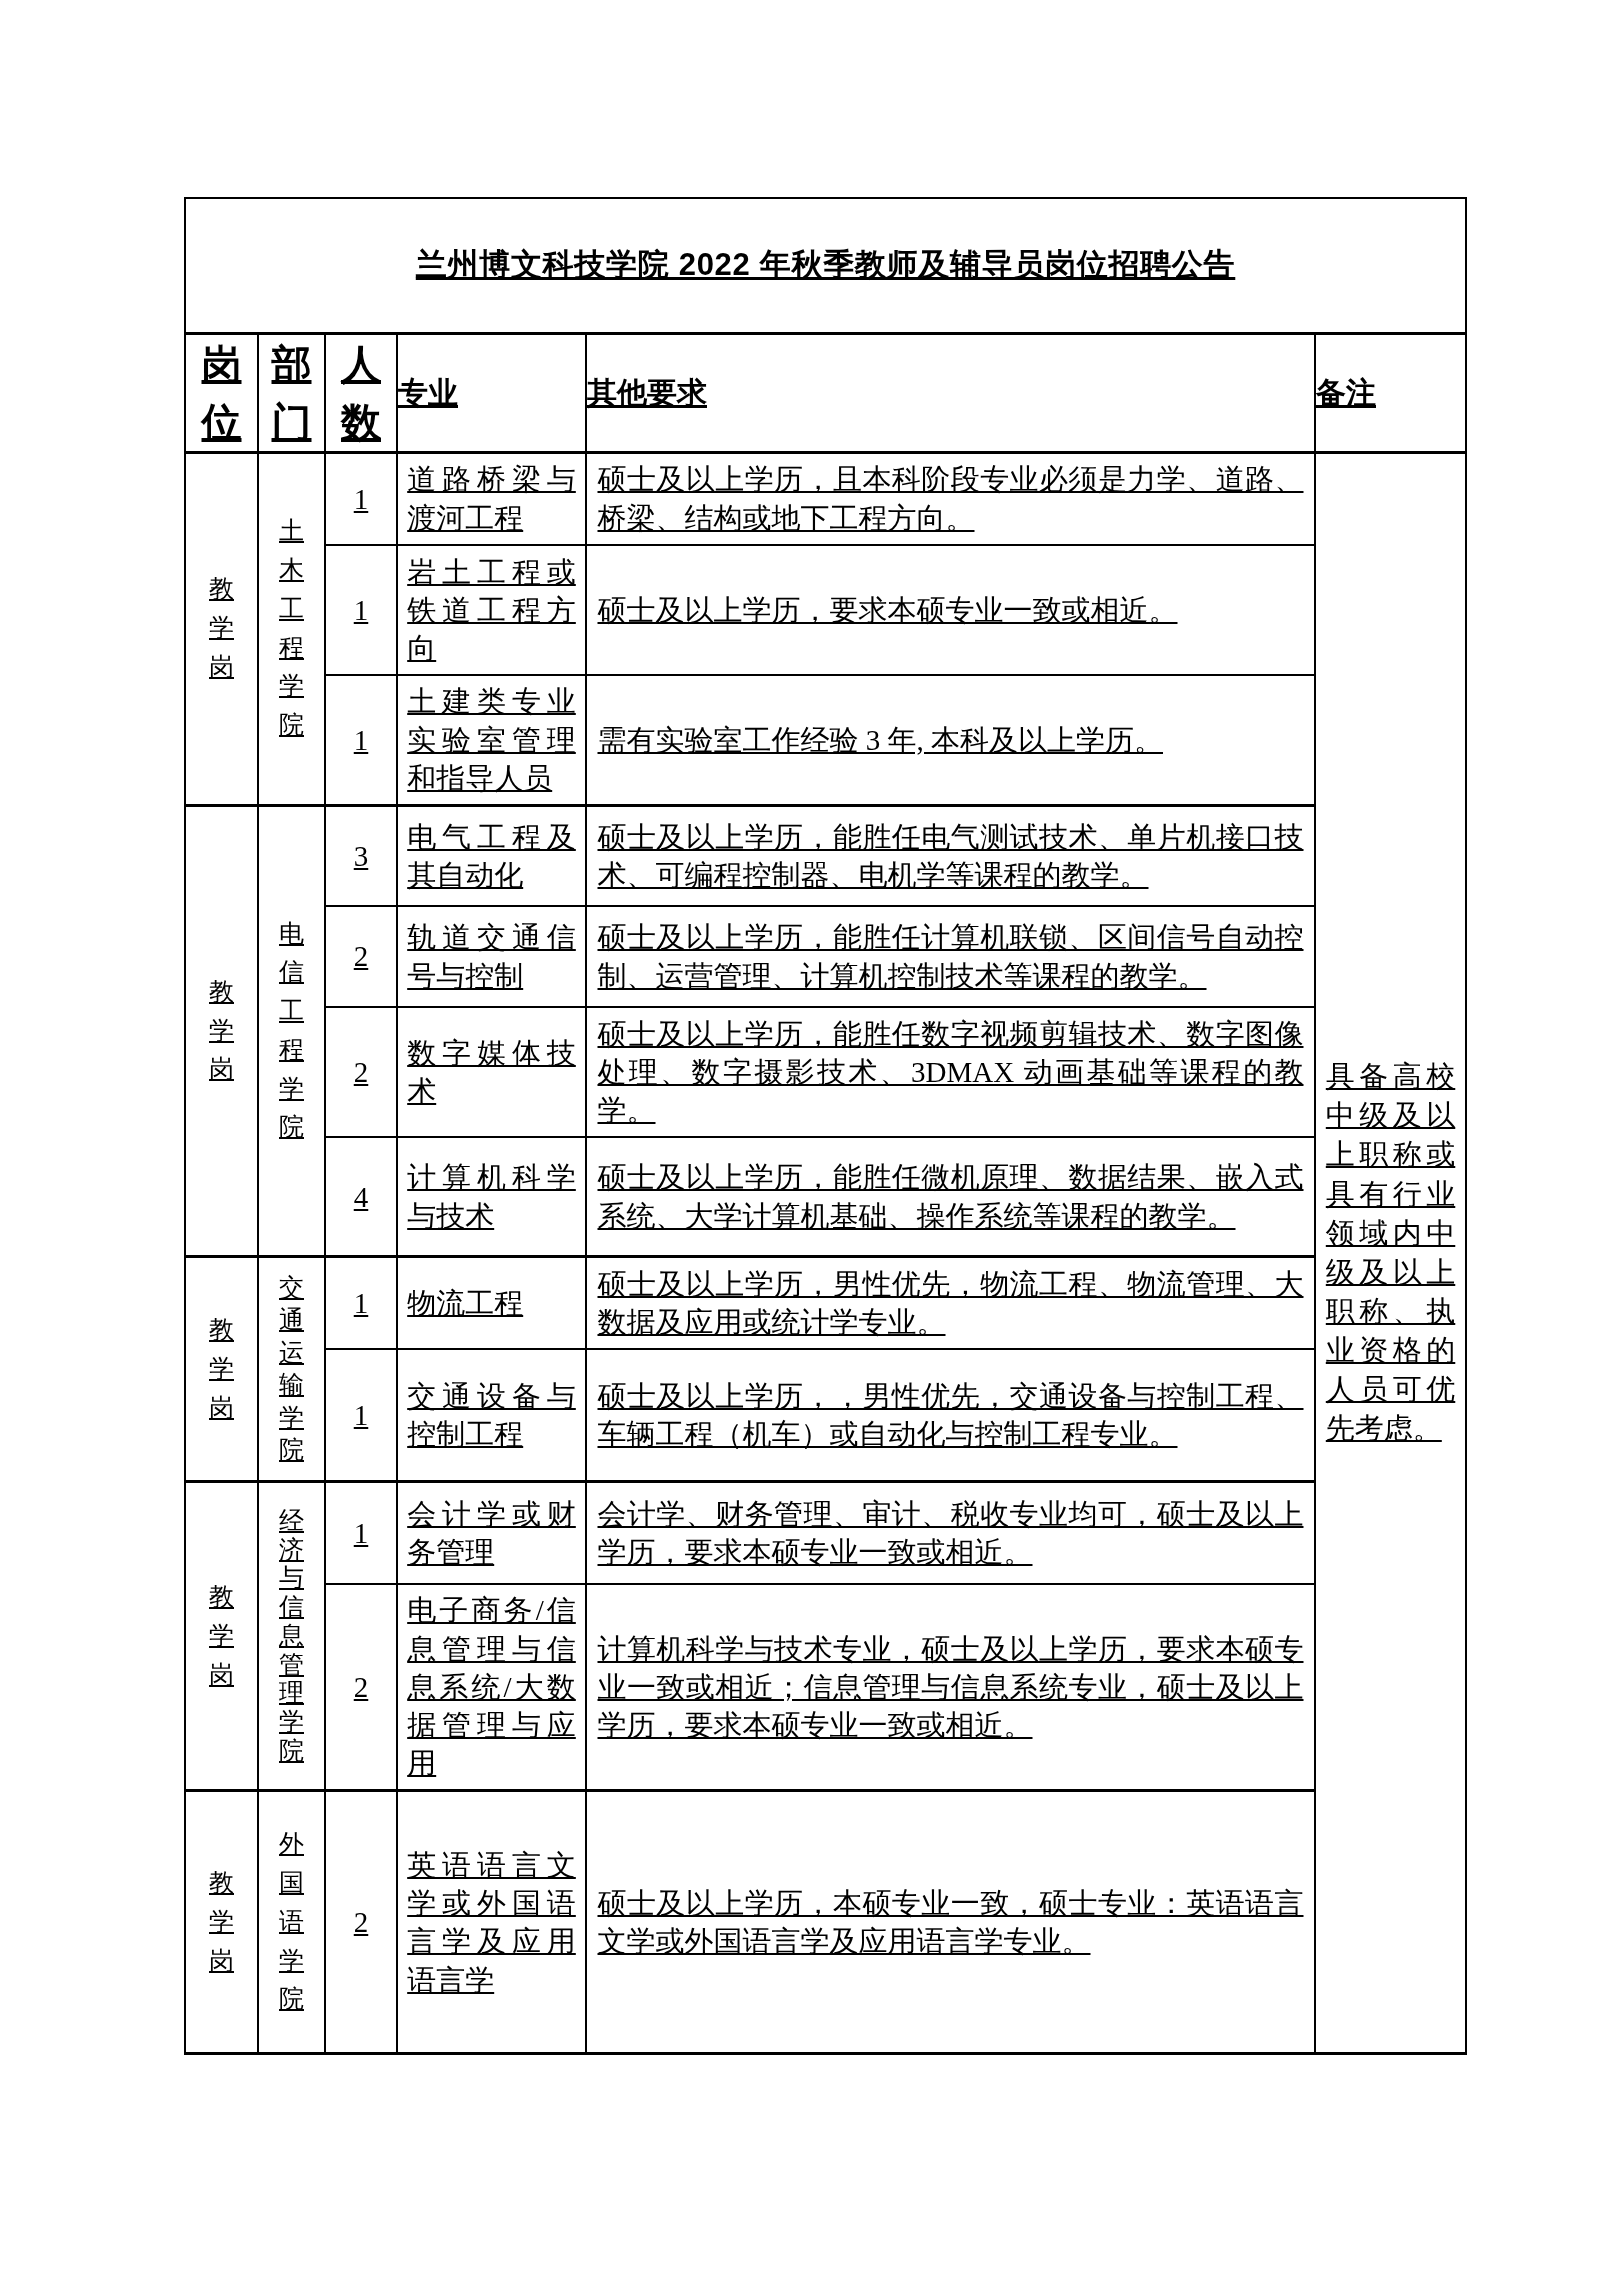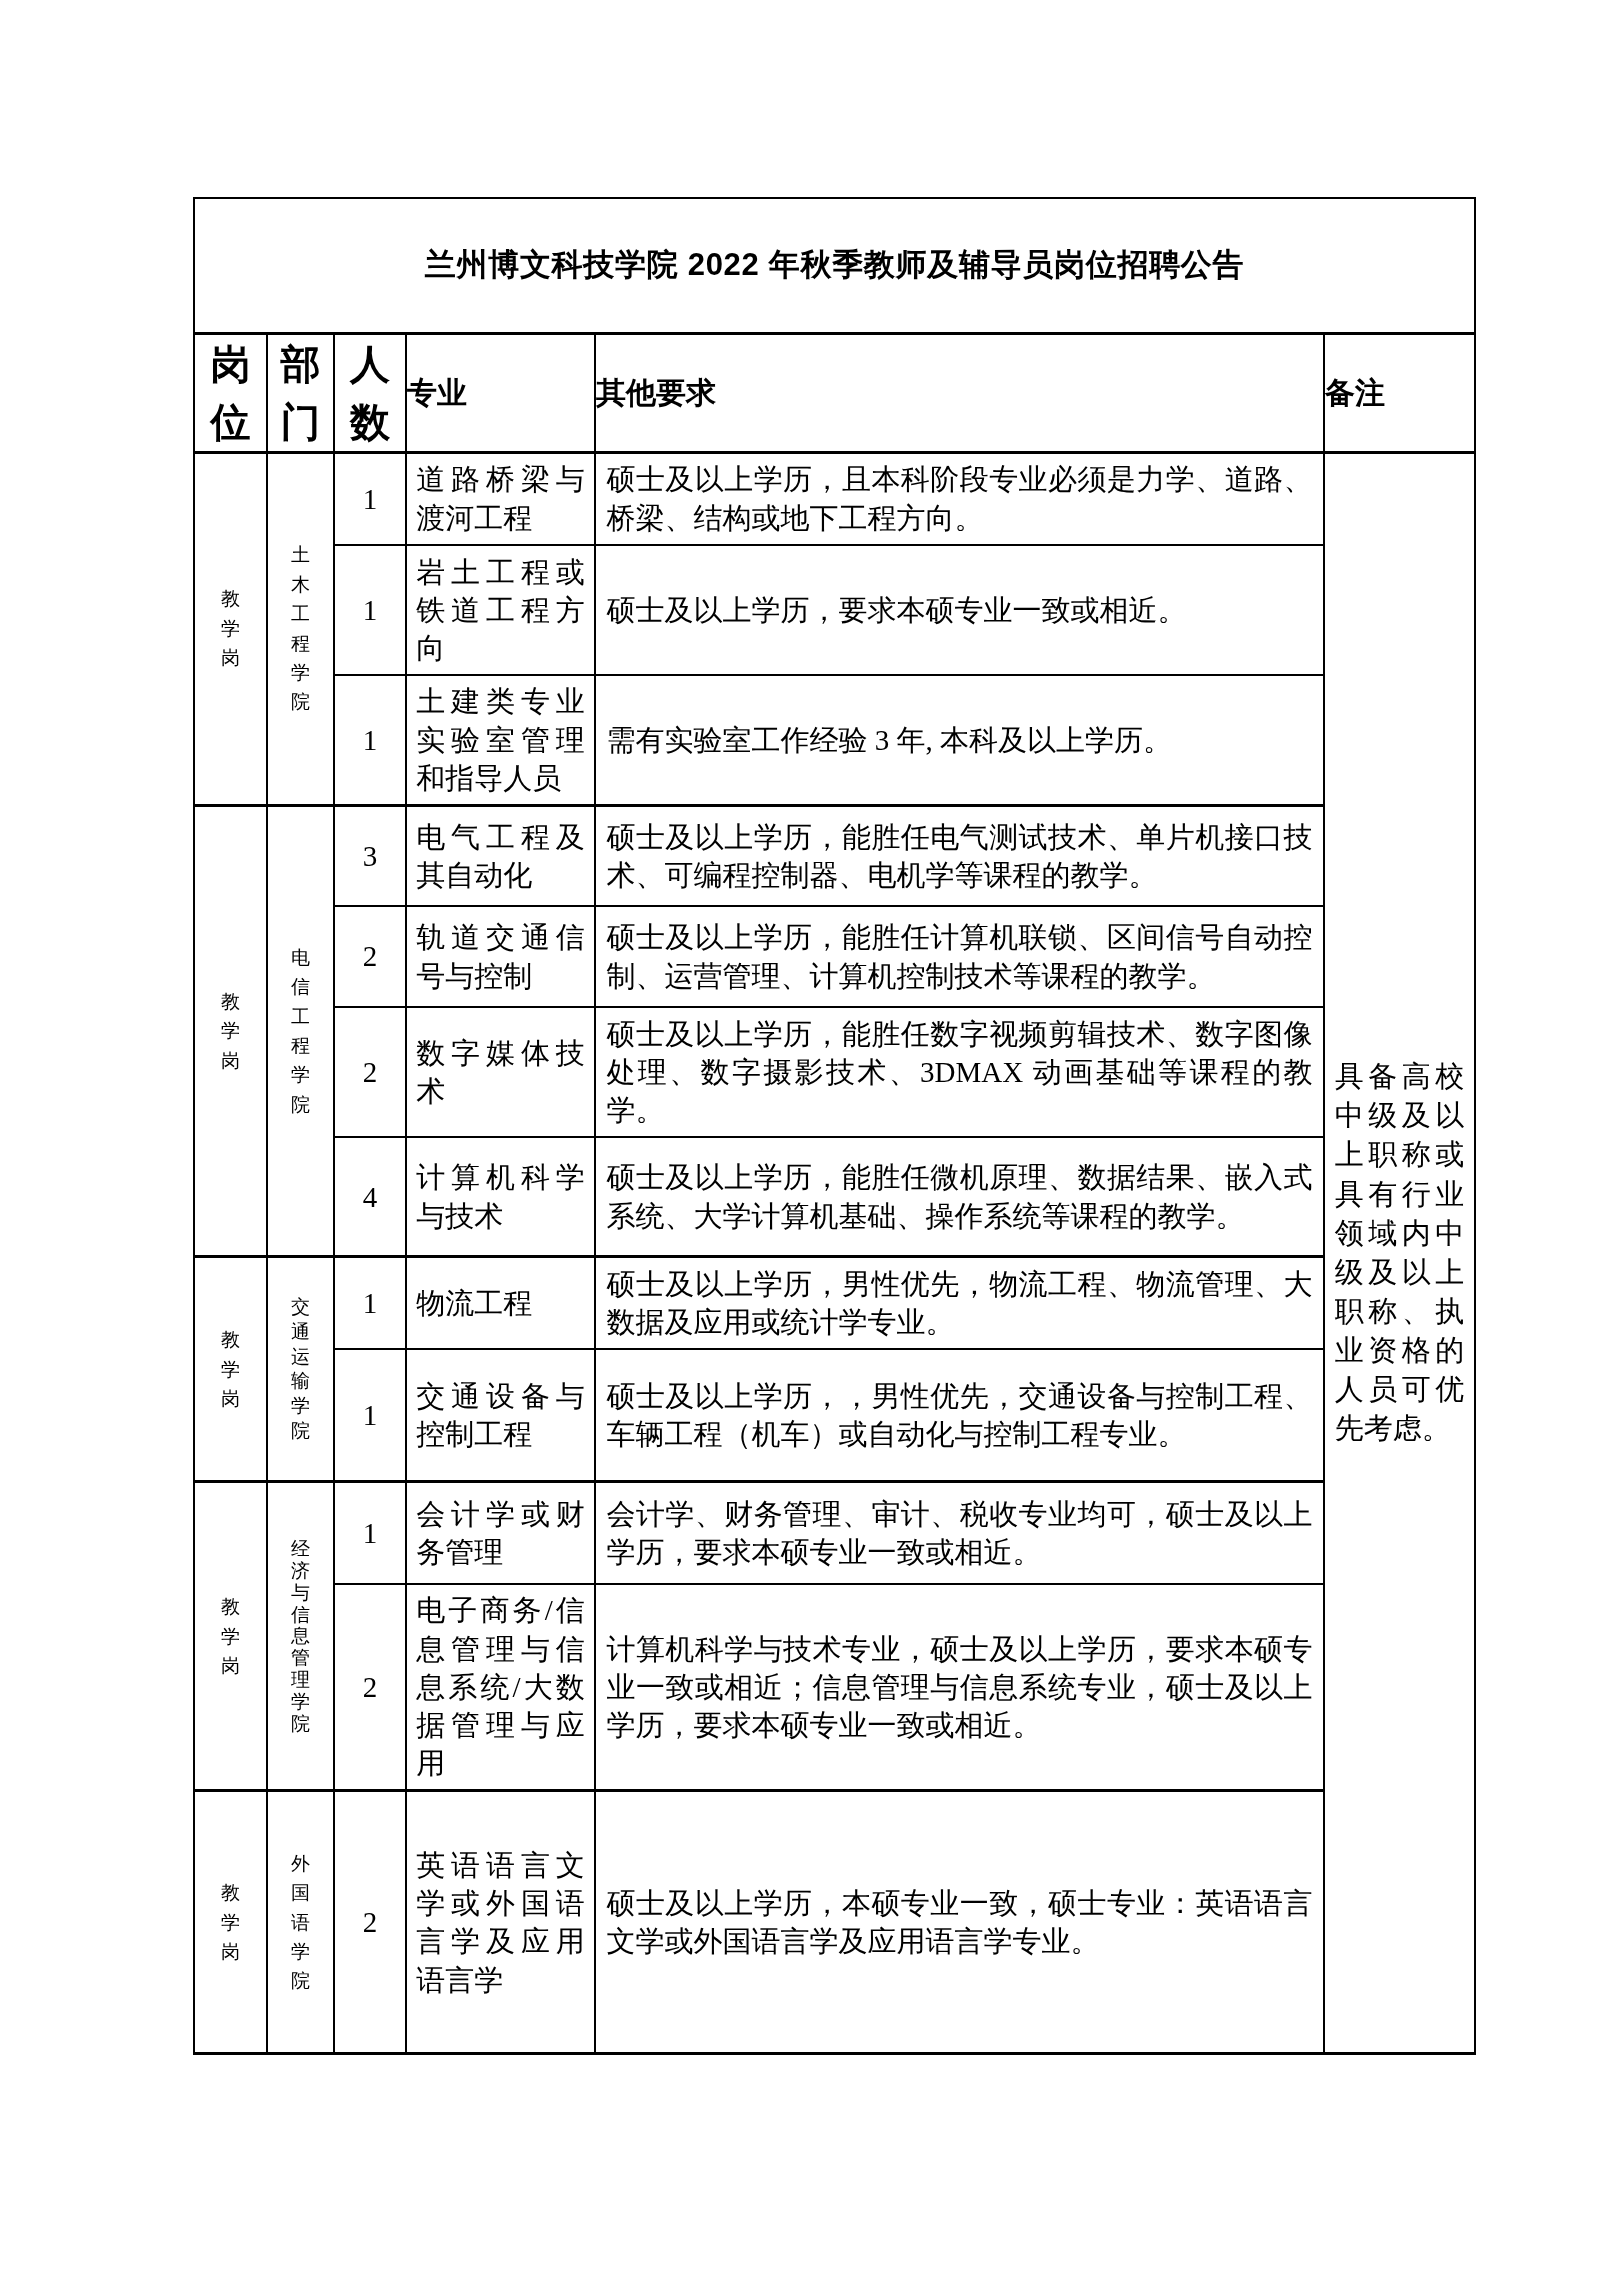--- a/index.html
+++ b/index.html
@@ -6,27 +6,28 @@
   .page{
     position:relative;
     width:1623px;
     height:2295px;
     background:#ffffff;
     font-family:"Liberation Serif","DejaVu Serif",serif;
     color:#000;
   }
   table.sheet{
     position:absolute;
-    left:193px;
+    left:184px;
     top:197px;
     width:1281px;
     border-collapse:collapse;
     table-layout:fixed;
     border:2px solid #000;
     border-bottom:3.9px solid #000;
+    text-decoration:underline;
   }
   td{
     border:2px solid #000;
     padding:0;
     vertical-align:middle;
     font-size:29px;
     line-height:1.32;
     word-wrap:break-word;
   }
   
@@ -67,21 +68,21 @@
   tr.r8{height:86px;} tr.r9{height:133px;}
   tr.r10{height:102px;} tr.r11{height:201px;}
   tr.r12{height:263px;}
 
   
   .vtext{
     width:1em;
     margin:0 auto;
     word-break:break-all;
     text-align:center;
-    font-size:19px;
+    font-size:25px;
     line-height:1.55;
   }
   .vtext.lh13{line-height:1.3;}
   .vtext.lh115{line-height:1.15;}
 
   .c-num{text-align:center;}
   .c-spec{
     padding:6.5px 9.2px;
     text-align:justify;
     word-break:break-all;

